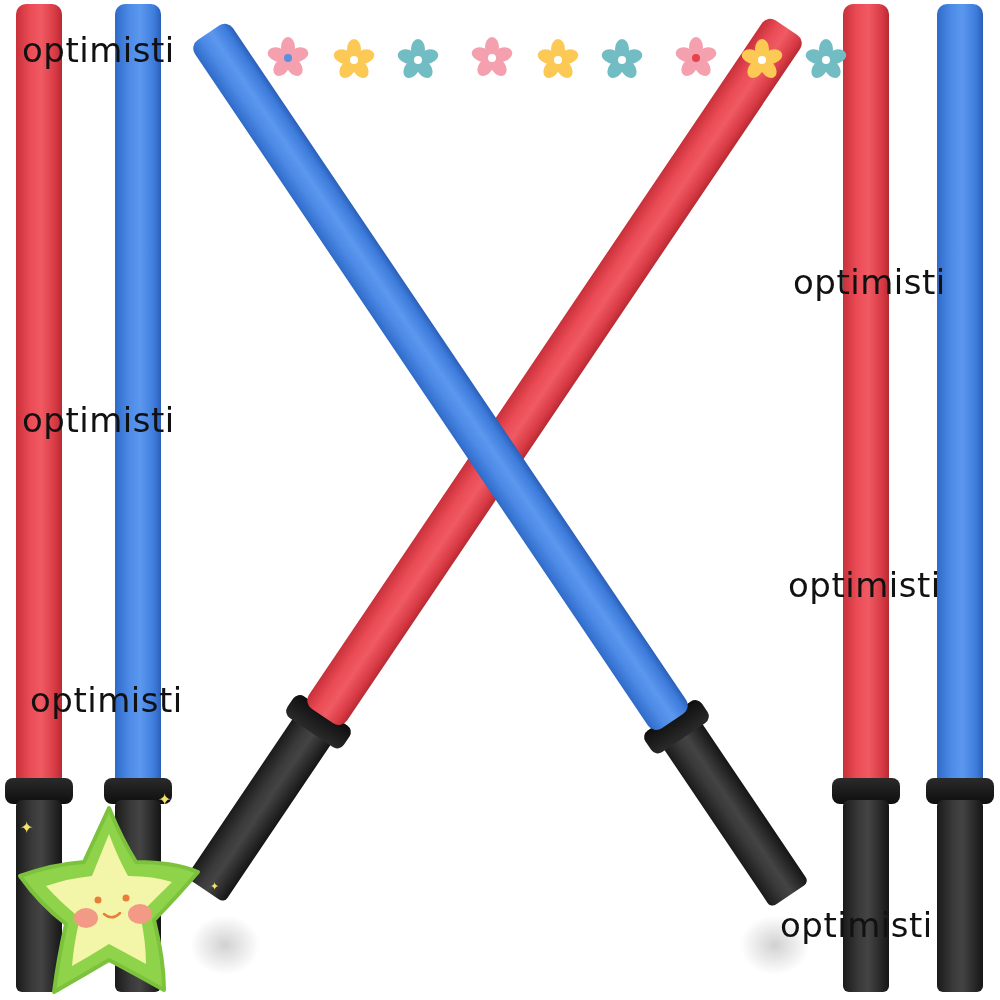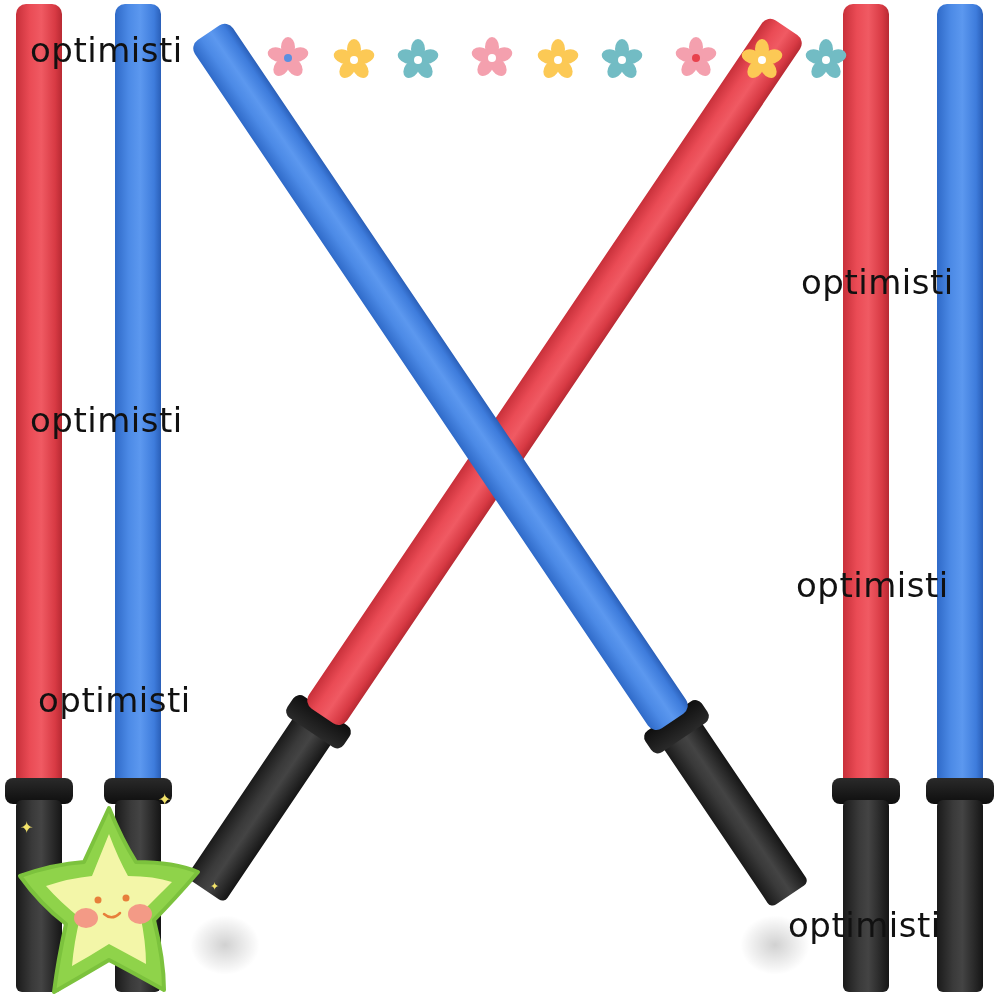--- a/index.html
+++ b/index.html
@@ -3,21 +3,21 @@
 <meta charset="utf-8">
 <style>
   html,body{margin:0;padding:0;background:#ffffff;}
   #canvas{position:relative;width:1000px;height:1000px;overflow:hidden;background:#ffffff;}
   .abs{position:absolute;}
   .noodle{position:absolute;border-radius:10px;}
   .red{background:linear-gradient(90deg,#c8303a 0%,#ea4b55 30%,#f05a63 55%,#d83a44 85%,#b82a33 100%);}
   .blue{background:linear-gradient(90deg,#2f6ac8 0%,#4c8ae6 30%,#5c98ef 55%,#3e7cdc 85%,#2a5fb8 100%);}
   .handle{position:absolute;border-radius:6px;background:linear-gradient(90deg,#1a1a1a 0%,#3a3a3a 35%,#444 55%,#2a2a2a 80%,#151515 100%);}
   .guard{position:absolute;border-radius:8px;background:linear-gradient(180deg,#2a2a2a,#0e0e0e);}
-  .wm{position:absolute;font-family:"DejaVu Sans",sans-serif;font-size:34px;color:#111;letter-spacing:0.5px;white-space:nowrap;margin-left:8px;}
+  .wm{position:absolute;font-family:"DejaVu Sans",sans-serif;font-size:34px;color:#111;letter-spacing:0.5px;white-space:nowrap;}
   .rot{position:absolute;transform-origin:0 0;}
   .flower{position:absolute;width:44px;height:44px;}
   .shadow{position:absolute;border-radius:50%;background:radial-gradient(ellipse at center,rgba(0,0,0,0.18),rgba(0,0,0,0) 70%);}
 </style>
 </head>
 <body>
 
 <div id="canvas">
 
   <div class="noodle red" style="left:16px;top:4px;width:46px;height:790px;"></div>

